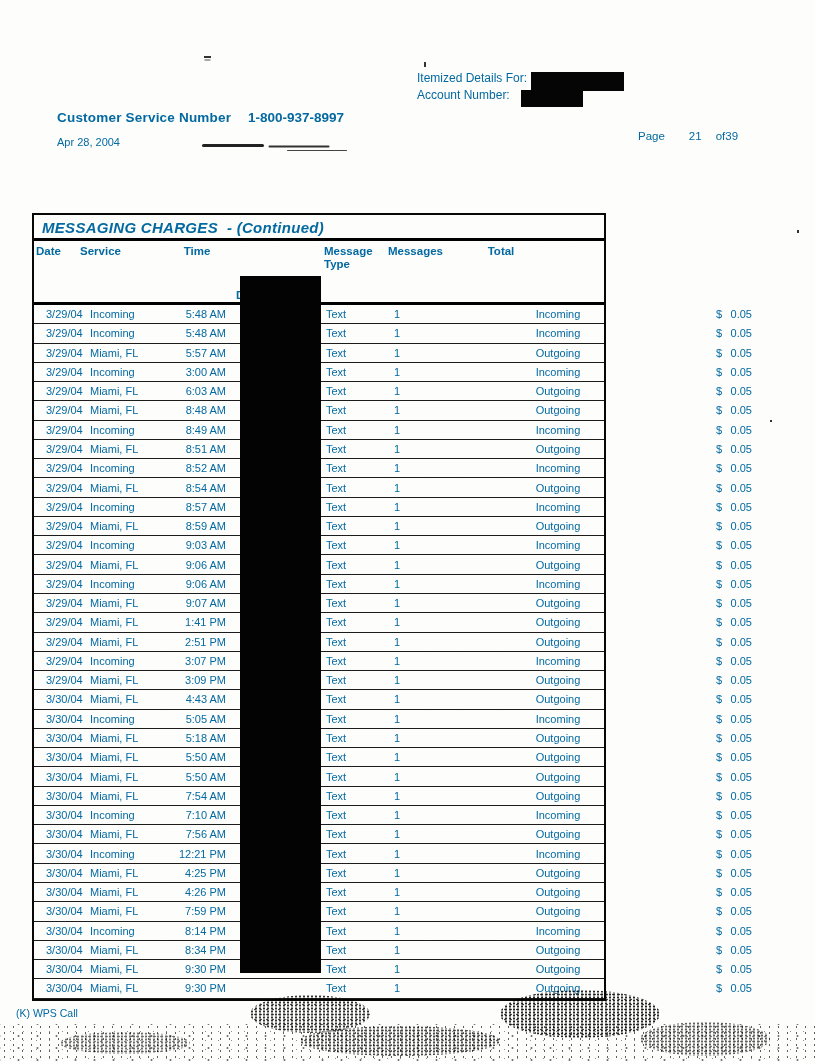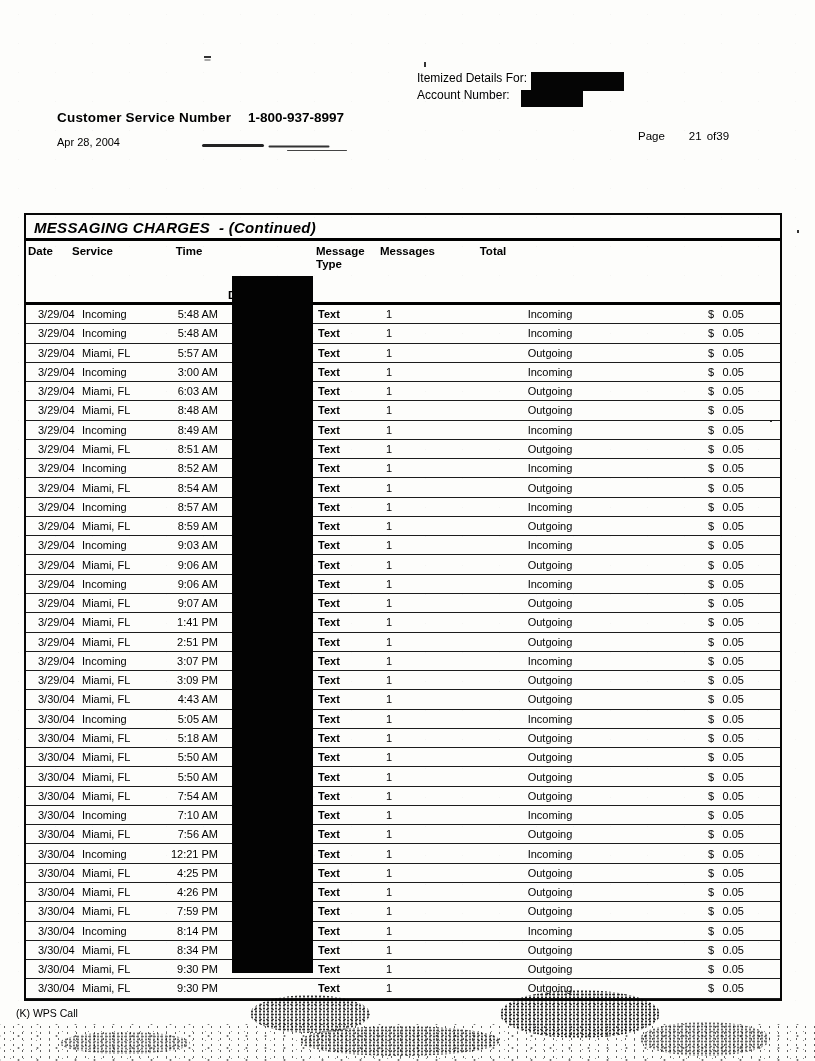--- a/index.html
+++ b/index.html
@@ -2,21 +2,21 @@
 <html><head>
 <meta charset="utf-8">
 <style>
   * { margin:0; padding:0; box-sizing:border-box; }
   html,body { background:#e8e8e6; }
   body { width:815px; height:1061px; }
   .page {
     position:relative; width:815px; height:1061px;
     background:#fdfdfb;
     font-family:"Liberation Sans", sans-serif;
-    color:#000000; overflow:hidden;
+    color:#0369a1; overflow:hidden;
   }
   
   .page::before{
     content:""; position:absolute; inset:0; pointer-events:none;
     background-image:radial-gradient(circle, rgba(0,0,0,.5) .4px, transparent .9px);
     background-size:37px 29px; opacity:.06;
   }
 
   
   .itemized-block { position:absolute; left:417px; top:70px; font-size:12px; line-height:17px; }
@@ -27,32 +27,32 @@
   .cs-label  { position:absolute; left:57px;  top:110px; font-size:13.5px; font-weight:bold; letter-spacing:.2px; }
   .cs-number { position:absolute; left:248px; top:110px; font-size:13.5px; font-weight:bold; }
   .stmt-date { position:absolute; left:57px;  top:136px; font-size:11px; }
 
   .smudge-line { position:absolute; left:202px; top:144px; width:62px; height:3px; background:#222;
                  border-radius:2px; box-shadow: 66px 1px 0 -0.5px #333, 84px 5px 0 -1px #444; }
 
   .page-indicator { position:absolute; left:638px; top:130px; font-size:11.5px; }
   .page-indicator span { display:inline-block; }
   .pi-num   { margin-left:24px; }
-  .pi-of    { margin-left:5px; }
+  .pi-of    { margin-left:14px; }
   .pi-total { }
 
   .artifact { position:absolute; background:#333; }
   .a1 { left:204px; top:56px; width:7px; height:2px; box-shadow:0 3px 0 -0.5px #555; }
   .a2 { left:424px; top:62px; width:2px; height:5px; }
   .a3 { left:797px; top:230px; width:2px; height:3px; }
   .a4 { left:770px; top:420px; width:1.5px; height:2px; }
 
   
   .bill-table {
-    position:absolute; left:24px; top:213px; width:758px;
+    position:absolute; left:32px; top:213px; width:574px;
     border:2px solid #070707; background:transparent;
   }
   .title-band {
     height:26px; border-bottom:3px solid #000;
     font-size:15px; font-weight:bold; font-style:italic;
     padding:4px 0 0 8px; letter-spacing:.3px; white-space:pre;
   }
   .col-headers {
     display:flex; border-bottom:3px solid #000;
     font-weight:bold; font-size:11.5px; line-height:13px;
@@ -71,21 +71,21 @@
   .trow {
     display:flex; align-items:center;
     height:19.28px; border-bottom:1.6px solid #1c1c1c;
     font-size:11px;
   }
   .cell{flex:none; white-space:nowrap;}
   .c-date   {width:46px; padding-left:12px;}
   .c-service{width:88px; padding-left:10px;}
   .c-time   {width:58px; text-align:right;}
   .c-dest   {width:98px;}
-  .c-msg    {width:64px; padding-left:2px;font-weight:bold;}
+  .c-msg    {width:64px; padding-left:2px;}
   .c-count  {width:60px; padding-left:6px;}
   .c-dir    {width:220px; text-align:center;}
   .c-total  {width:84px; display:flex; justify-content:space-between; padding-left:48px; padding-right:0;}
 
   .redaction-destination {
     position:absolute; left:206px; top:61px; width:81px; height:697px;
     background:#030303; z-index:5;
   }
 
   

